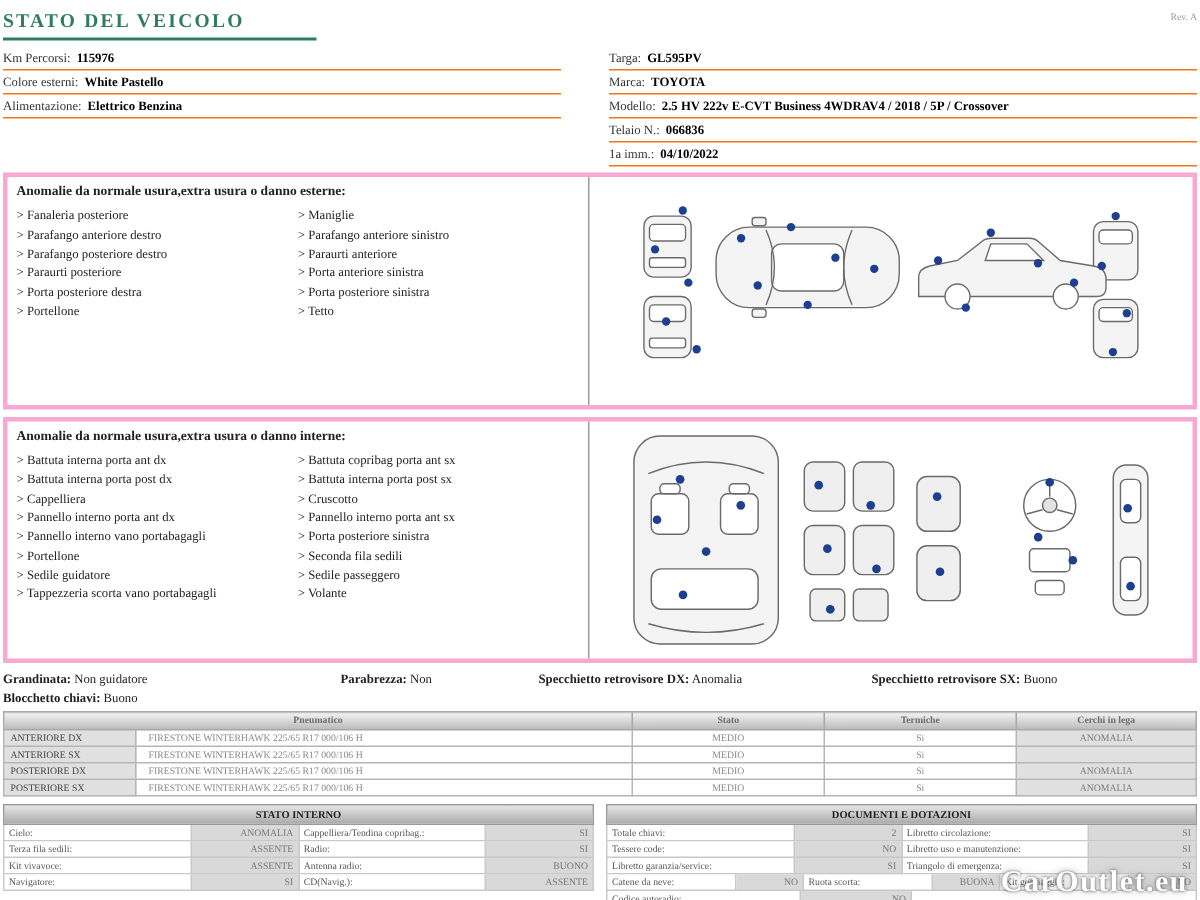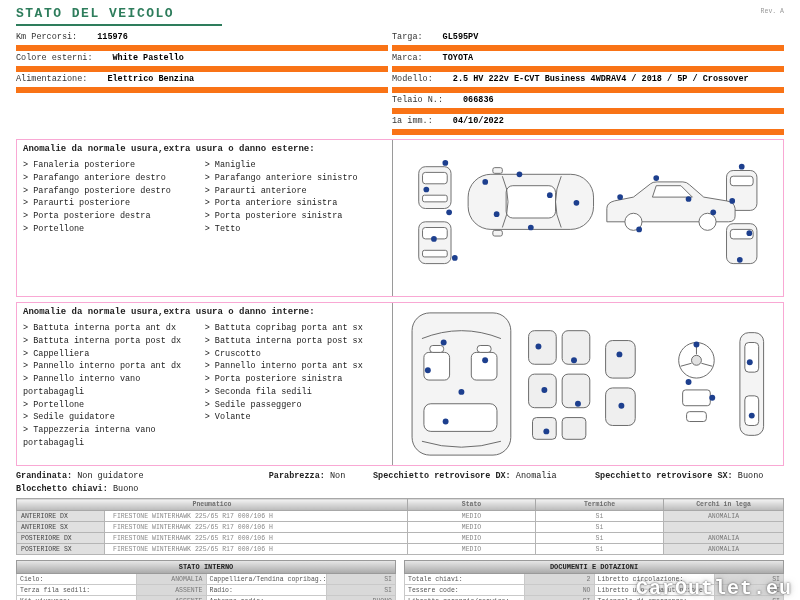--- a/index.html
+++ b/index.html
@@ -1,56 +1,56 @@
 <!DOCTYPE html>
 <html><head>
 <meta charset="utf-8">
 <style>
   * { box-sizing: border-box; }
   html, body { margin: 0; padding: 0; background: #e9e9e9; }
   .page {
     width: 800px; height: 600px; background: #fff; position: relative;
-    font-family: Liberation Mono, monospace; color: #222;
-    padding: 6px 16px 4px; overflow: hidden; margin: 0 auto;
+    font-family: Liberation Serif, serif; color: #222;
+    padding: 6px 2px 4px; overflow: hidden; margin: 0 auto;
   }
   
   .title-row { display: flex; justify-content: space-between; align-items: flex-start; }
   .doc-title {
     margin: 0; font-size: 13px; font-weight: bold; letter-spacing: 1.5px;
     color: #2e7d5c; border-bottom: 2px solid #2e7d5c;
     padding: 0 48px 3px 0; display: inline-block;
   }
   .rev { font-size: 6.5px; color: #999; padding-top: 2px; }
   .info-cols { display: flex; justify-content: space-between; margin-top: 4px; }
   .info-left  { width: 372px; }
   .info-right { width: 392px; }
   .info-row {
-    display: flex; gap: 20px; border-bottom: 6px solid #f97316;
+    display: flex; gap: 4px; border-bottom: 1px solid #f97316;
     padding: 2px 0; font-size: 8.5px; line-height: 1.3; flex-wrap: wrap;
   }
   .info-row .lbl { color: #333; white-space: nowrap; }
   .info-row .val { color: #000; font-weight: bold; }
   
-  .panel { border: 1px solid #f9a8d4; display: flex; height: 158px; margin-top: 4px; }
+  .panel { border: 3px solid #f9a8d4; display: flex; height: 158px; margin-top: 4px; }
   .panel.interior { height: 164px; margin-top: 5px; }
   .panel-left { width: 49%; padding: 4px 6px; }
   .panel-title { font-size: 9px; font-weight: bold; margin-bottom: 5px; }
   .cols { display: flex; }
   .anomaly-list {
     list-style: none; margin: 0; padding: 0; width: 50%;
     font-size: 8.5px; line-height: 1.5; color: #222; padding-right: 6px;
   }
   .anomaly-list li::before { content: "> "; }
   .panel-right { width: 51%; border-left: 1px solid #9a9a9a; padding: 2px; }
   .diagram { width: 100%; height: 100%; }
   
   .conditions { margin-top: 5px; font-size: 8.5px; }
   .cond-line { display: flex; margin-bottom: 3px; }
   .cond-item .lbl { font-weight: bold; }
-  .cond-item.c1 { width: 225px; } .cond-item.c2 { width: 132px; text-align: center; } .cond-item.c3 { width: 222px; }
+  .cond-item.c1 { width: 225px; } .cond-item.c2 { width: 132px; } .cond-item.c3 { width: 222px; }
   
   .tyre-table { width: 100%; border-collapse: collapse; margin-top: 4px; font-size: 6.5px; }
   .tyre-table th {
     background: linear-gradient(180deg, #f2f2f2, #b9b9b9); color: #6d6d6d;
     font-weight: bold; border: 1px solid #a8a8a8; padding: 2px; text-align: center;
   }
   .tyre-table td { border: 1px solid #b5b5b5; padding: 1.5px 4px; color: #8a8a8a; }
   td.pos    { background: #e0e0e0; color: #444; width: 88px; }
   td.tyre   { padding-left: 8px; }
   td.c      { text-align: center; width: 128px; }
@@ -214,21 +214,21 @@
       <div class="panel-title">Anomalie da normale usura,extra usura o danno interne:</div>
       <div class="cols">
         <ul class="anomaly-list">
           <li>Battuta interna porta ant dx</li>
           <li>Battuta interna porta post dx</li>
           <li>Cappelliera</li>
           <li>Pannello interno porta ant dx</li>
           <li>Pannello interno vano portabagagli</li>
           <li>Portellone</li>
           <li>Sedile guidatore</li>
-          <li>Tappezzeria interna vano portabagagli</li>
+          <li>Tappezzeria scorta vano portabagagli</li>
         </ul>
         <ul class="anomaly-list">
           <li>Battuta copribag porta ant sx</li>
           <li>Battuta interna porta post sx</li>
           <li>Cruscotto</li>
           <li>Pannello interno porta ant sx</li>
           <li>Porta posteriore sinistra</li>
           <li>Seconda fila sedili</li>
           <li>Sedile passeggero</li>
           <li>Volante</li>

